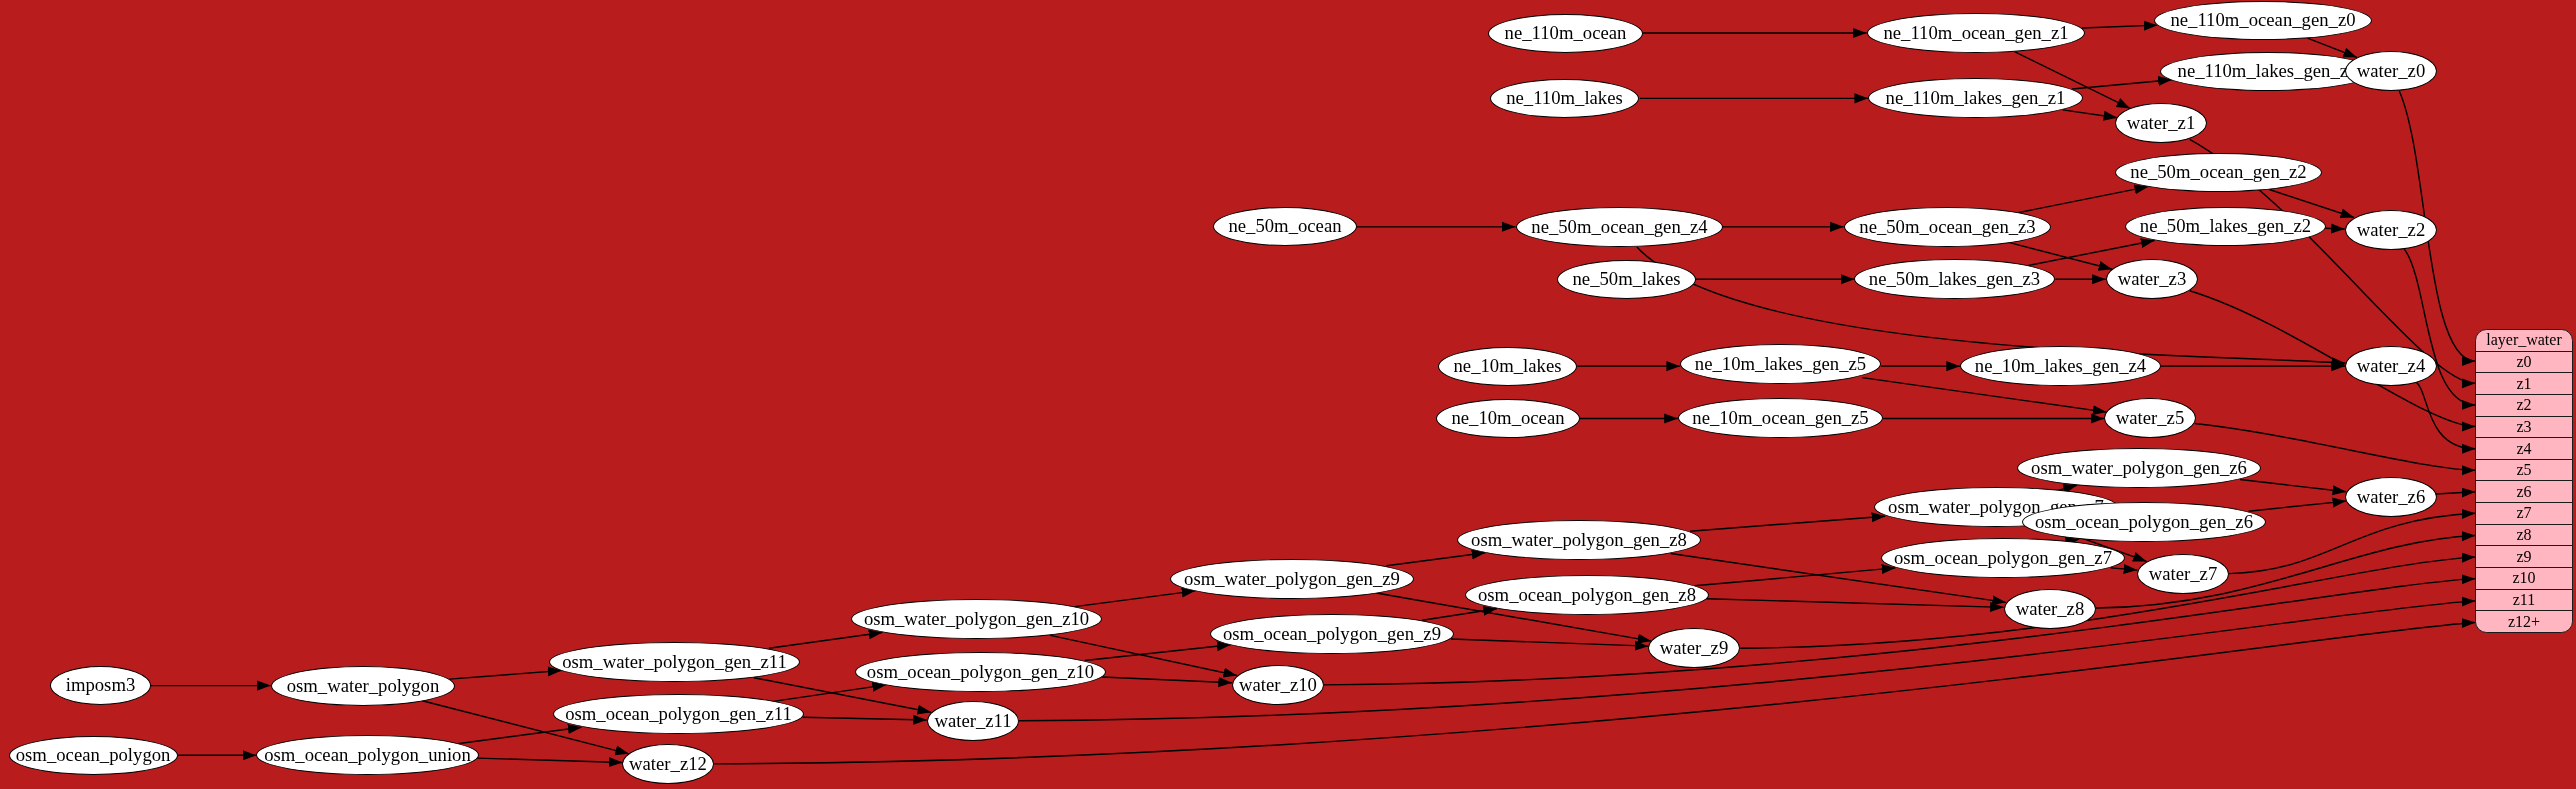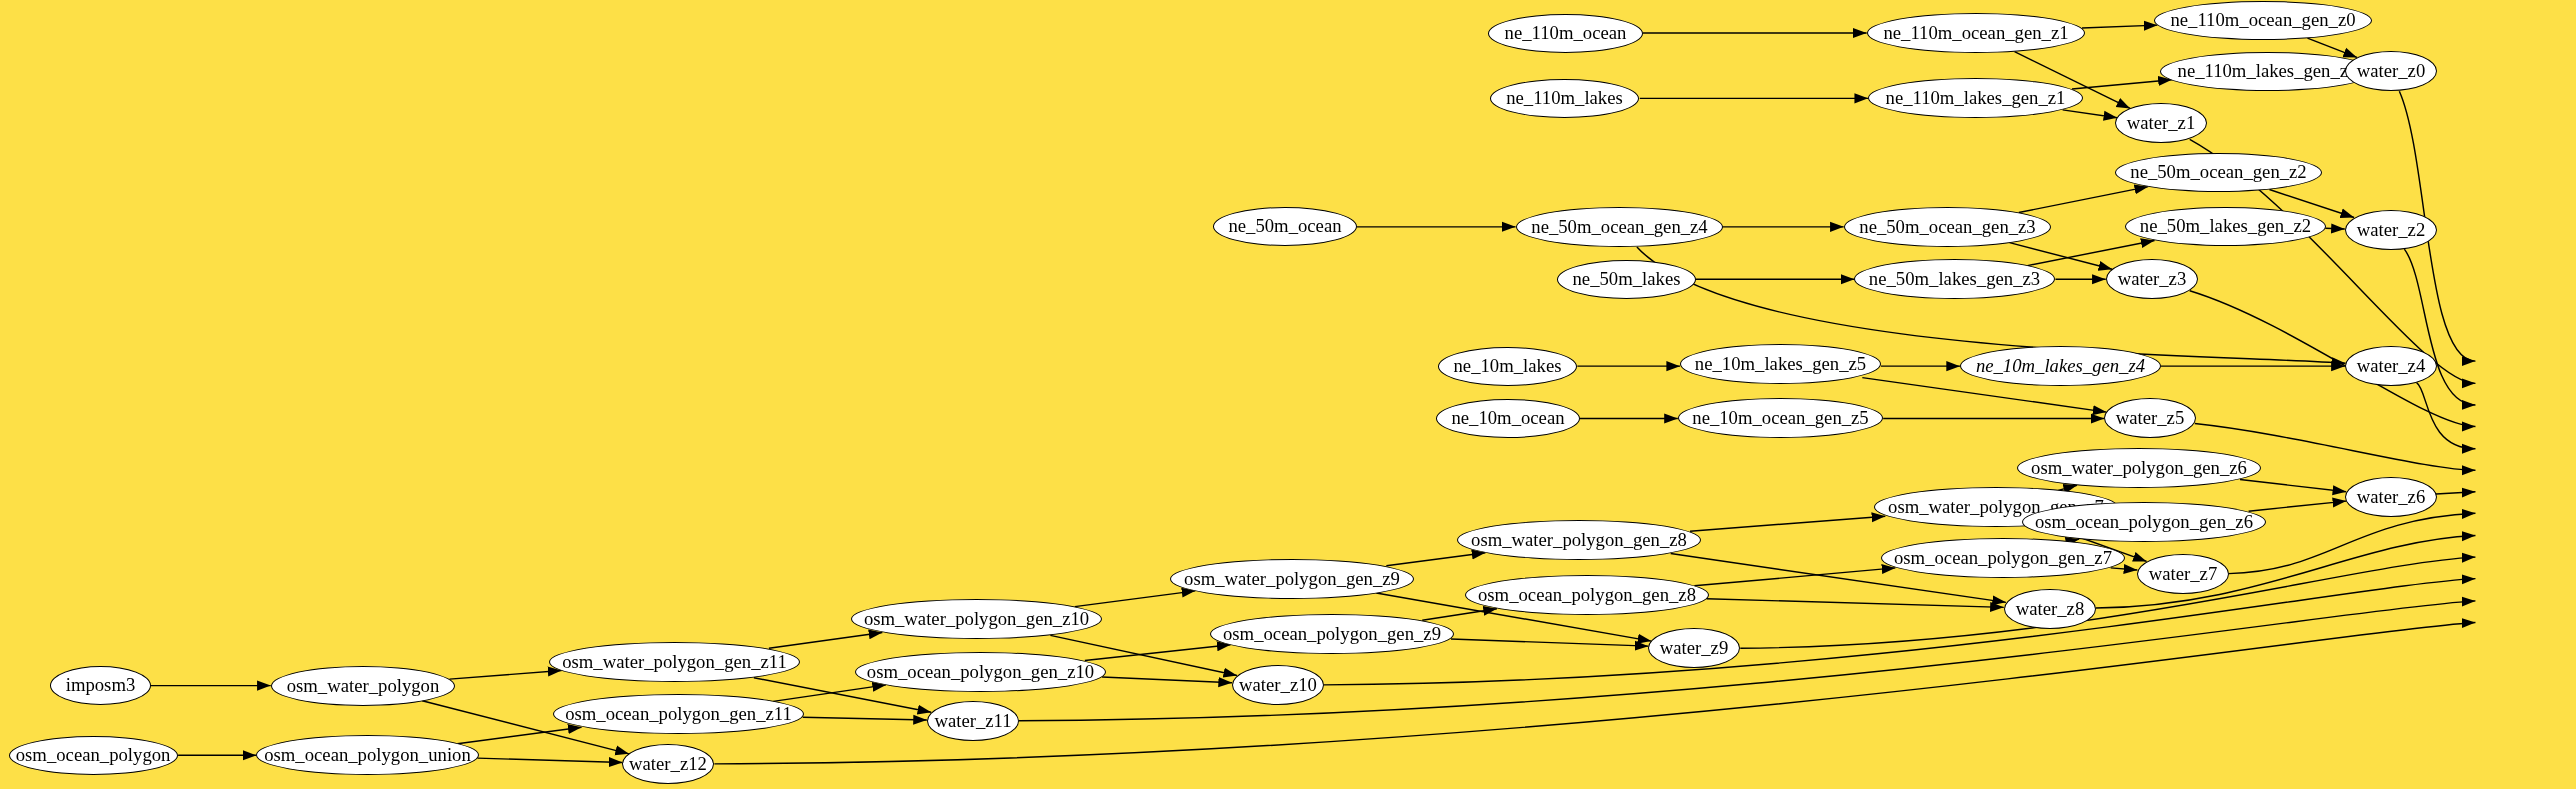--- a/index.html
+++ b/index.html
@@ -1,20 +1,20 @@
 <!DOCTYPE html>
 <html style="font-size:11.5px"><head>
 <meta charset="utf-8">
 <style>
   html, body { margin: 0; padding: 0; background: #ffffff; }
   #stage {
     position: relative;
     width: 2576px;
     height: 789px;
-    background: #fde047;
+    background: #b91c1c;
     font-family: "Liberation Serif", "DejaVu Serif", serif;
     overflow: hidden;
   }
   #edges-layer {
     position: absolute;
     left: 0; top: 0;
     width: 2576px; height: 789px;
   }
   .node {
     position: absolute;
@@ -142,21 +142,21 @@
       <div class="node" style="left: 1516px; top: 207px; width: 207px; height: 40px;">ne_50m_ocean_gen_z4</div>
       <div class="node" style="left: 1844px; top: 207px; width: 207px; height: 40px;">ne_50m_ocean_gen_z3</div>
       <div class="node" style="left: 2115px; top: 153px; width: 207px; height: 39px;">ne_50m_ocean_gen_z2</div>
       <div class="node" style="left: 1557px; top: 260px; width: 139px; height: 39px;">ne_50m_lakes</div>
       <div class="node" style="left: 1854px; top: 259px; width: 201px; height: 40px;">ne_50m_lakes_gen_z3</div>
       <div class="node" style="left: 2125px; top: 207px; width: 201px; height: 39px;">ne_50m_lakes_gen_z2</div>
       <div class="node" style="left: 2345px; top: 210px; width: 92px; height: 40px;">water_z2</div>
       <div class="node" style="left: 2106px; top: 259px; width: 92px; height: 40px;">water_z3</div>
       <div class="node" style="left: 1438px; top: 347px; width: 139px; height: 39px;">ne_10m_lakes</div>
       <div class="node" style="left: 1680px; top: 344px; width: 201px; height: 40px;">ne_10m_lakes_gen_z5</div>
-      <div class="node" style="left: 1960px; top: 346px; width: 201px; height: 40px; font-style: italic;">ne_10m_lakes_gen_z4</div>
+      <div class="node" style="left: 1960px; top: 346px; width: 201px; height: 40px;">ne_10m_lakes_gen_z4</div>
       <div class="node" style="left: 2345px; top: 346px; width: 92px; height: 40px;">water_z4</div>
       <div class="node" style="left: 1436px; top: 399px; width: 144px; height: 39px;">ne_10m_ocean</div>
       <div class="node" style="left: 1678px; top: 398px; width: 205px; height: 40px;">ne_10m_ocean_gen_z5</div>
       <div class="node" style="left: 2104px; top: 398px; width: 92px; height: 40px;">water_z5</div>
       <div class="node" style="left: 2017px; top: 448px; width: 244px; height: 40px;">osm_water_polygon_gen_z6</div>
       <div class="node" style="left: 2345px; top: 477px; width: 92px; height: 40px;">water_z6</div>
       <div class="node" style="left: 1874px; top: 487px; width: 244px; height: 40px;">osm_water_polygon_gen_z7</div>
       <div class="node" style="left: 2022px; top: 502px; width: 244px; height: 40px;">osm_ocean_polygon_gen_z6</div>
       <div class="node" style="left: 1457px; top: 520px; width: 244px; height: 40px;">osm_water_polygon_gen_z8</div>
       <div class="node" style="left: 1881px; top: 538px; width: 244px; height: 40px;">osm_ocean_polygon_gen_z7</div>
@@ -171,14 +171,30 @@
       <div class="node" style="left: 855px; top: 652px; width: 251px; height: 40px;">osm_ocean_polygon_gen_z10</div>
       <div class="node" style="left: 1232px; top: 665px; width: 92px; height: 40px;">water_z10</div>
       <div class="node" style="left: 50px; top: 666px; width: 101px; height: 39px;">imposm3</div>
       <div class="node" style="left: 271px; top: 666px; width: 184px; height: 40px;">osm_water_polygon</div>
       <div class="node" style="left: 553px; top: 694px; width: 251px; height: 40px;">osm_ocean_polygon_gen_z11</div>
       <div class="node" style="left: 927px; top: 701px; width: 92px; height: 40px;">water_z11</div>
       <div class="node" style="left: 8.6px; top: 736px; width: 169px; height: 39px; text-align: right;">osm_ocean_polygon</div>
       <div class="node" style="left: 256px; top: 735px; width: 223px; height: 40px;">osm_ocean_polygon_union</div>
       <div class="node" style="left: 622px; top: 744px; width: 92px; height: 40px;">water_z12</div>
     </div>
+  <div id="layer-table" style="left: 2475px; top: 329px; width: 98px; height: 304px; background: rgb(255, 182, 193); border-color: rgb(26, 26, 26);">
+      <div class="table-row">layer_water</div>
+      <div class="table-row">z0</div>
+      <div class="table-row">z1</div>
+      <div class="table-row">z2</div>
+      <div class="table-row">z3</div>
+      <div class="table-row">z4</div>
+      <div class="table-row">z5</div>
+      <div class="table-row">z6</div>
+      <div class="table-row">z7</div>
+      <div class="table-row">z8</div>
+      <div class="table-row">z9</div>
+      <div class="table-row">z10</div>
+      <div class="table-row">z11</div>
+      <div class="table-row">z12+</div>
+    </div>
 </div>
 
 
 </body></html>

